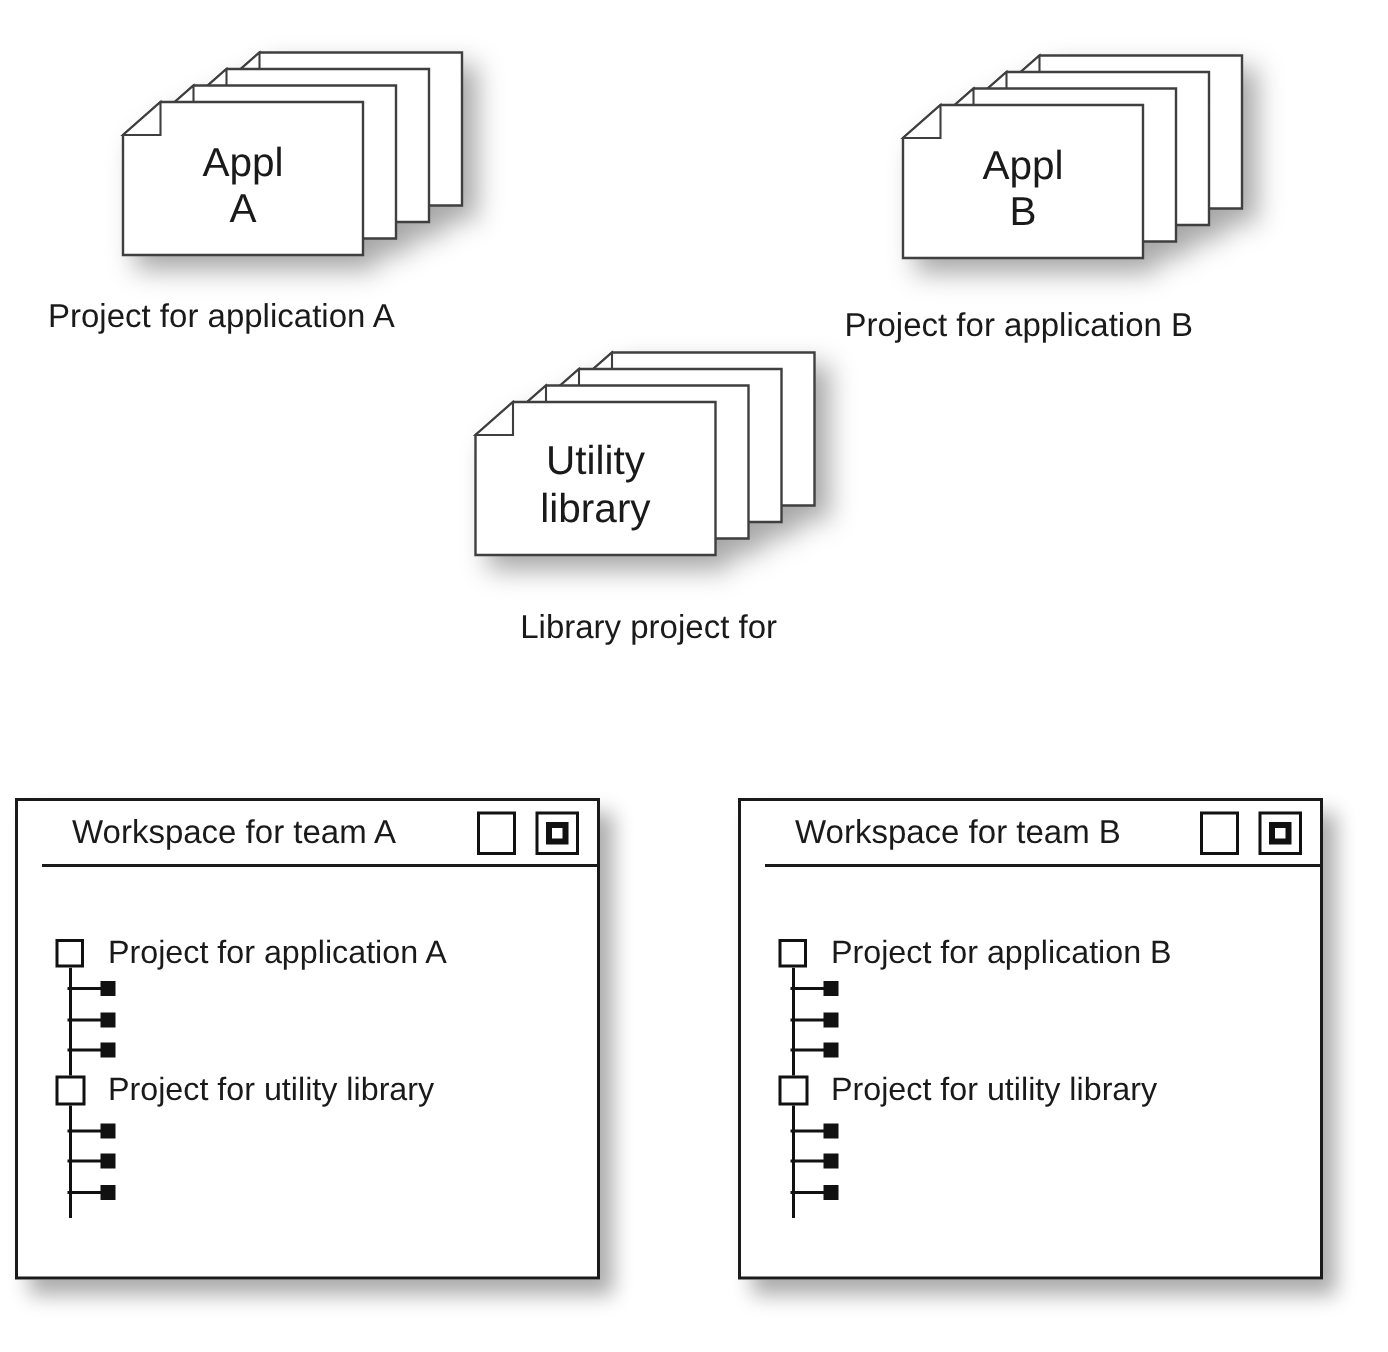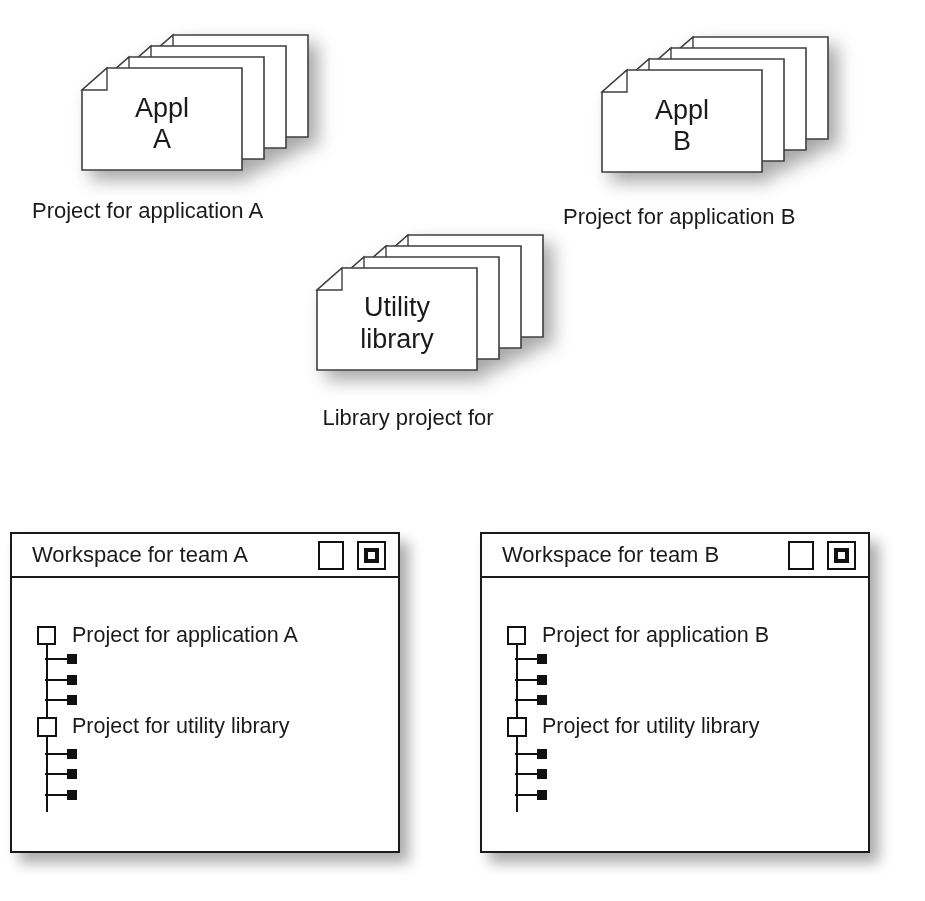--- a/index.html
+++ b/index.html
@@ -6,27 +6,27 @@
   .page{position:relative;width:918px;height:901px;background:#ffffff;overflow:hidden;
         font-family:"Liberation Sans","DejaVu Sans",sans-serif;color:#1a1a1a;}
 
   
   .stack{position:absolute;filter:drop-shadow(9px 9px 9px rgba(0,0,0,0.35));}
   .sheet{fill:#ffffff;stroke:#3f3f3f;stroke-width:1.6;stroke-linejoin:miter;}
   .flap{fill:#ffffff;stroke:#3f3f3f;stroke-width:1.4;stroke-linejoin:miter;}
   .doclabel{font-family:"Liberation Sans","DejaVu Sans",sans-serif;font-size:27px;fill:#1a1a1a;text-anchor:middle;}
 
   .caption{position:absolute;font-size:22px;line-height:31px;color:#1a1a1a;white-space:nowrap;}
-  .caption.center{text-align:center;white-space:normal;}
+  .caption.center{text-align:right;white-space:normal;}
 
   
   .window{position:absolute;width:390px;height:321px;background:#ffffff;border:2px solid #1a1a1a;
           box-sizing:border-box;box-shadow:9px 10px 13px rgba(0,0,0,0.33);}
   .titlebar{height:44px;border-bottom:2px solid #1a1a1a;display:flex;align-items:center;
-            padding:0 12px 0 20px;box-sizing:border-box;}
+            padding:0 12px 0 20px;box-sizing:border-box;margin-left:16px;}
   .title{font-size:22px;white-space:nowrap;}
   .winbtns{margin-left:auto;display:flex;align-items:center;gap:13px;}
   .btn-empty{width:22px;height:25px;border:2px solid #111;background:#fff;}
   .btn-nested{width:25px;height:25px;border:2px solid #111;background:#fff;
               display:flex;align-items:center;justify-content:center;}
   .btn-nested .inner{width:15px;height:15px;border:4px solid #111;background:#fff;box-sizing:border-box;}
 
   
   .vline{position:absolute;left:34px;width:2px;background:#111;}
   .nodebox{position:absolute;left:25px;width:15px;height:15px;border:2px solid #111;background:#fff;}
@@ -128,21 +128,21 @@
     <div>
         <div class="hline" style="top:239px"></div>
         <div class="leafsq" style="top:235px"></div>
       </div>
     <div>
         <div class="hline" style="top:260px"></div>
         <div class="leafsq" style="top:256px"></div>
       </div>
   </div>
 
-  <div class="window" style="left:480px;top:532px">
+  <div class="window" style="left:492px;top:532px">
     <div class="titlebar">
       <div class="title">Workspace for team B</div>
       <div class="winbtns">
         <div class="btn-empty"></div>
         <div class="btn-nested">
           <div class="inner"></div>
         </div>
       </div>
     </div>
 

